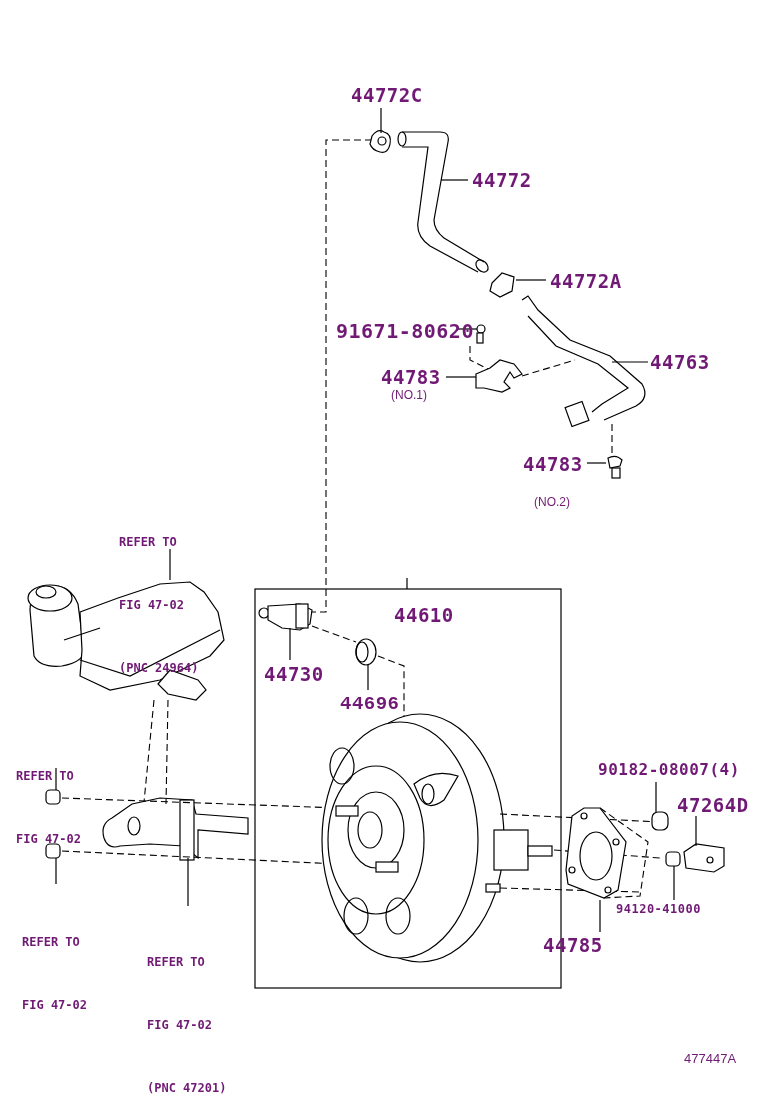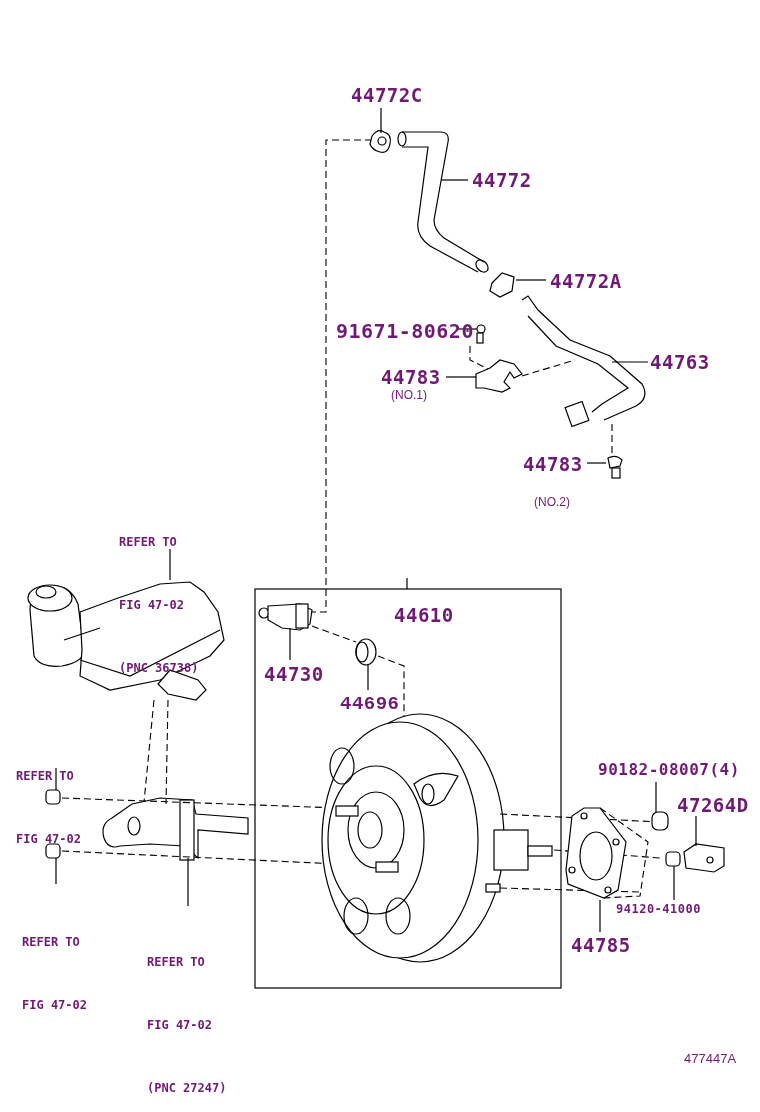--- a/index.html
+++ b/index.html
@@ -166,34 +166,34 @@
 <div class="lbl part" style="left:523px;top:455px;">44783</div>
 <div class="lbl sub" style="left:534px;top:476px;margin-top:20px;">(NO.2)</div>
 
 <div class="lbl part" style="left:394px;top:558px;margin-top:48px;">44610</div>
 <div class="lbl part" style="left:264px;top:665px;">44730</div>
 <div class="lbl part" style="left:340px;top:695px;font-family:Liberation Mono, monospace;">44696</div>
 
 <div class="lbl part" style="left:598px;top:762px;font-size:16px;">90182-08007(4)</div>
 <div class="lbl part" style="left:669px;top:796px;margin-left:8px;">47264D</div>
 <div class="lbl part" style="left:616px;top:903px;font-size:12px;">94120-41000</div>
-<div class="lbl part" style="left:571px;top:936px;">44785</div>
+<div class="lbl part" style="left:543px;top:936px;">44785</div>
 
 <div class="lbl ref" style="left:119px;top:490px;">
   <div>REFER TO</div>
   <div>FIG 47-02</div>
-  <div>(PNC 36738)</div>
+  <div>(PNC 24964)</div>
 </div>
 <div class="lbl ref" style="left:16px;top:724px;">
   <div>REFER TO</div>
   <div>FIG 47-02</div>
 </div>
 <div class="lbl ref" style="left:22px;top:890px;">
   <div>REFER TO</div>
   <div>FIG 47-02</div>
 </div>
 <div class="lbl ref" style="left:147px;top:910px;">
   <div>REFER TO</div>
   <div>FIG 47-02</div>
-  <div>(PNC 27247)</div>
+  <div>(PNC 47201)</div>
 </div>
 
 <div class="lbl code" style="left:684px;top:1052px;">477447A</div>
 
 </body></html>

